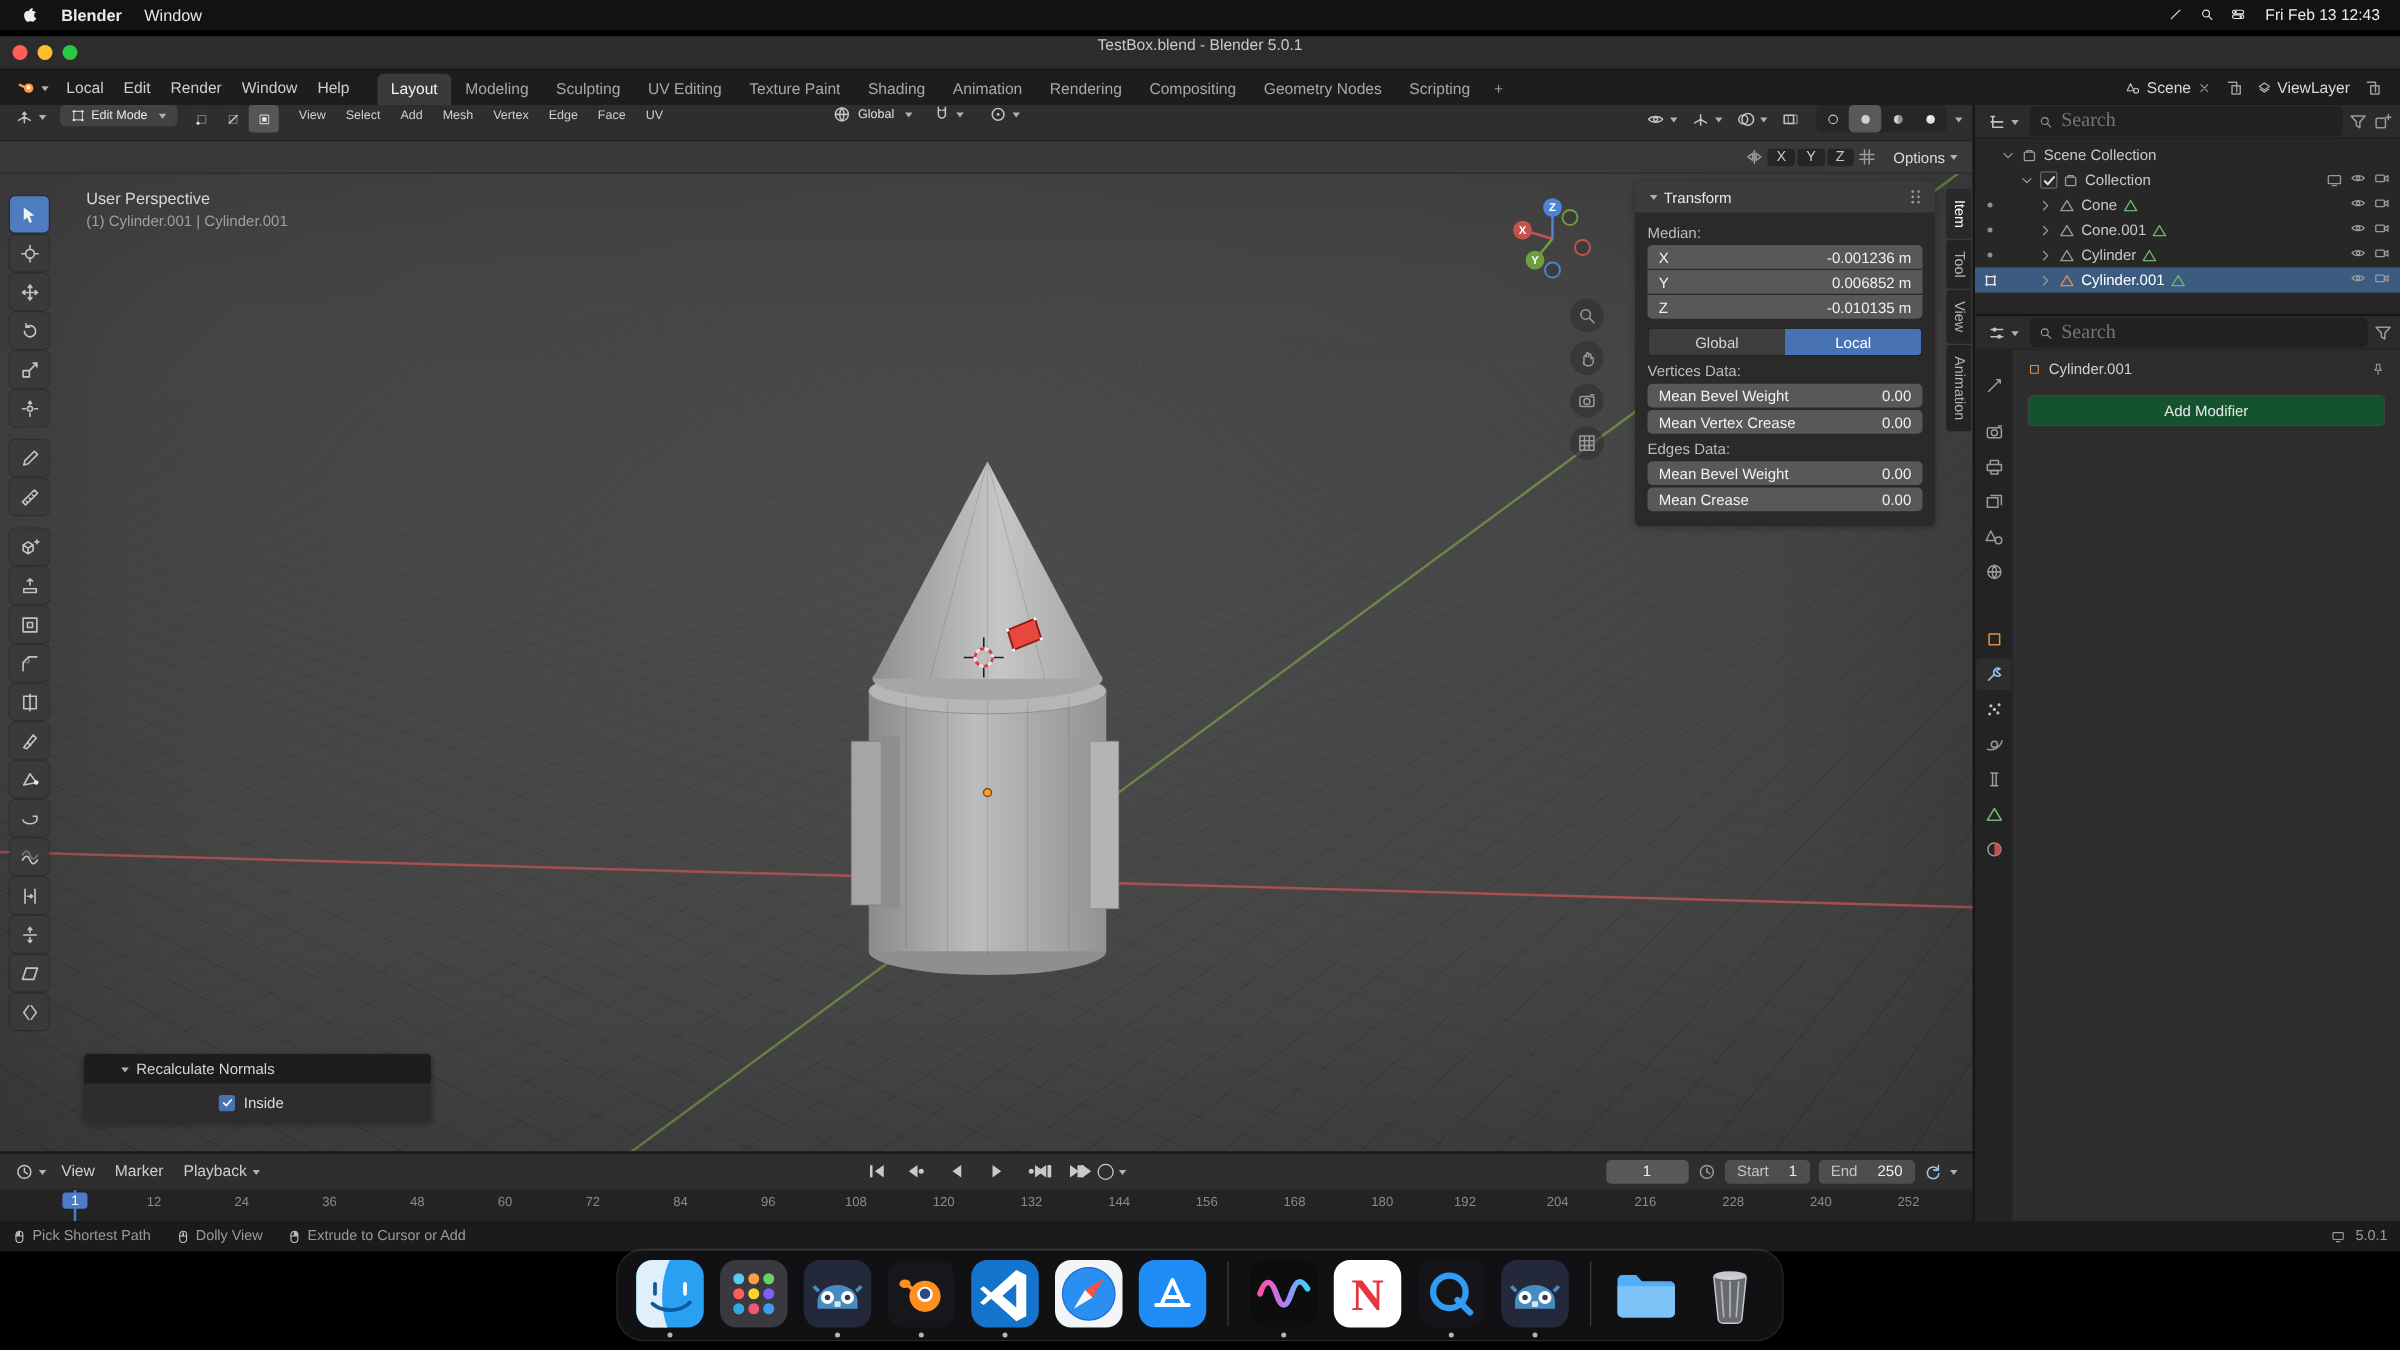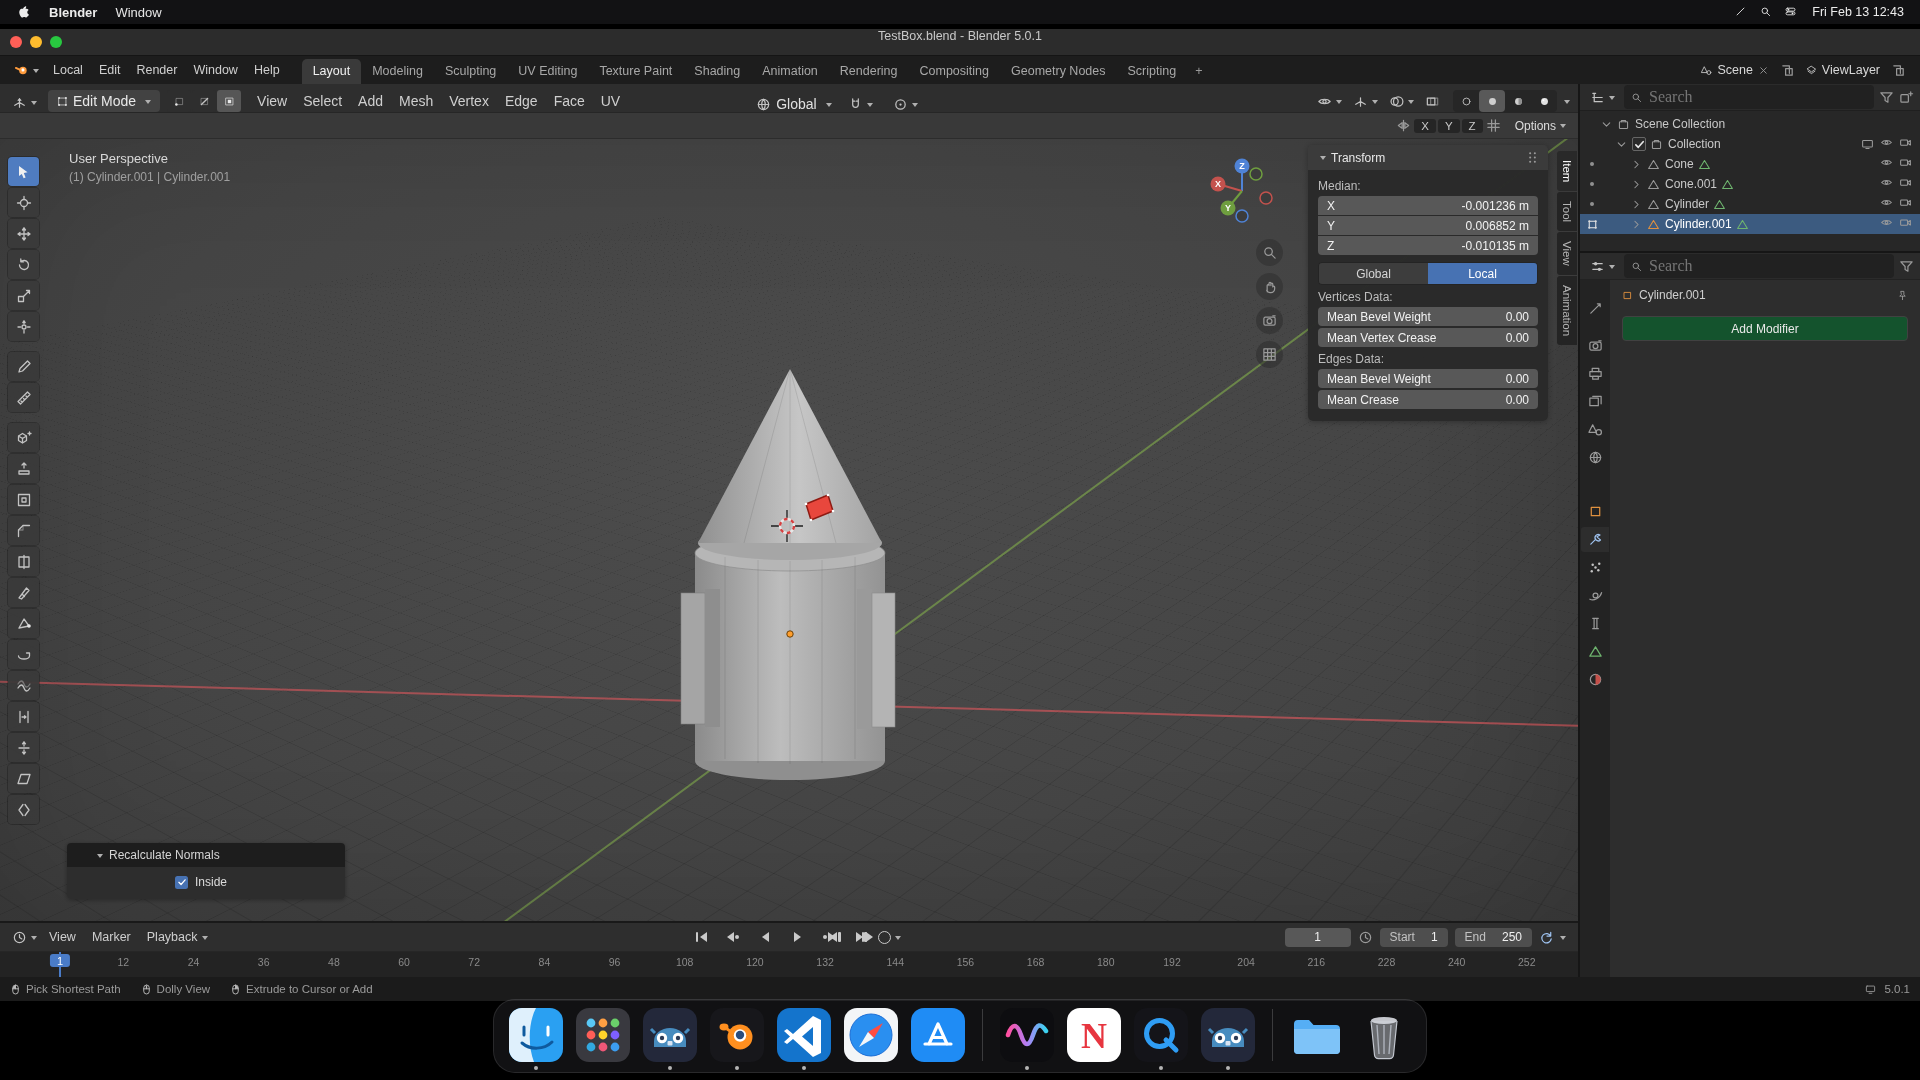--- a/index.html
+++ b/index.html
@@ -31,21 +31,21 @@
   .tmenu{padding:3px 8px;color:#cfcfcf;border-radius:3px;display:inline-flex;align-items:center}
   .wtabs{display:flex;align-items:flex-end;height:100%;margin-left:14px}
   .wtab{padding:5px 11px 6px;color:#a8a8a8;border-radius:5px 5px 0 0}
   .wtab.active{background:#3a3a3a;color:#f1f1f1}
   .wtab.add{color:#9a9a9a;padding:5px 8px 6px}
   .top-right{margin-left:auto;display:flex;align-items:center;gap:5px;padding-right:6px;color:#d8d8d8}
   .tr-widget{display:flex;align-items:center;gap:5px;padding:2px 6px;border-radius:4px}
   
   .main{display:flex;height:893px;background:#161616}
   .left-col{width:1578px;display:flex;flex-direction:column;margin-right:2px}
-  .vp-header{height:28px;background:#2e2e2e;display:flex;align-items:flex-end;padding:0 8px;font-size:14px;border-bottom:1px solid #262626;position:relative;z-index:8}
+  .vp-header{height:28px;background:#2e2e2e;display:flex;align-items:flex-start;padding:0 8px;font-size:10px;border-bottom:1px solid #262626;position:relative;z-index:8}
   .hbtn{display:flex;align-items:center;padding:2px 4px;border-radius:3px}
   .mode-dd{display:flex;align-items:center;gap:5px;background:#424242;border-radius:4px;padding:3px 9px;margin:0 7px;color:#e8e8e8}
   .selmodes{display:flex;gap:1px;margin-right:8px}
   .smode{width:24px;height:22px;display:flex;align-items:center;justify-content:center;background:#2e2e2e;border-radius:3px}
   .smode.active{background:#565656}
   .vph-menus{display:flex}
   .orient{display:flex;align-items:center;gap:5px;margin-left:128px;color:#e0e0e0}
   .snapgrp{display:flex;align-items:center;margin-left:16px}
   .propgrp{display:flex;align-items:center;margin-left:20px}
   .vph-right{margin-left:auto;display:flex;align-items:center;gap:3px}

